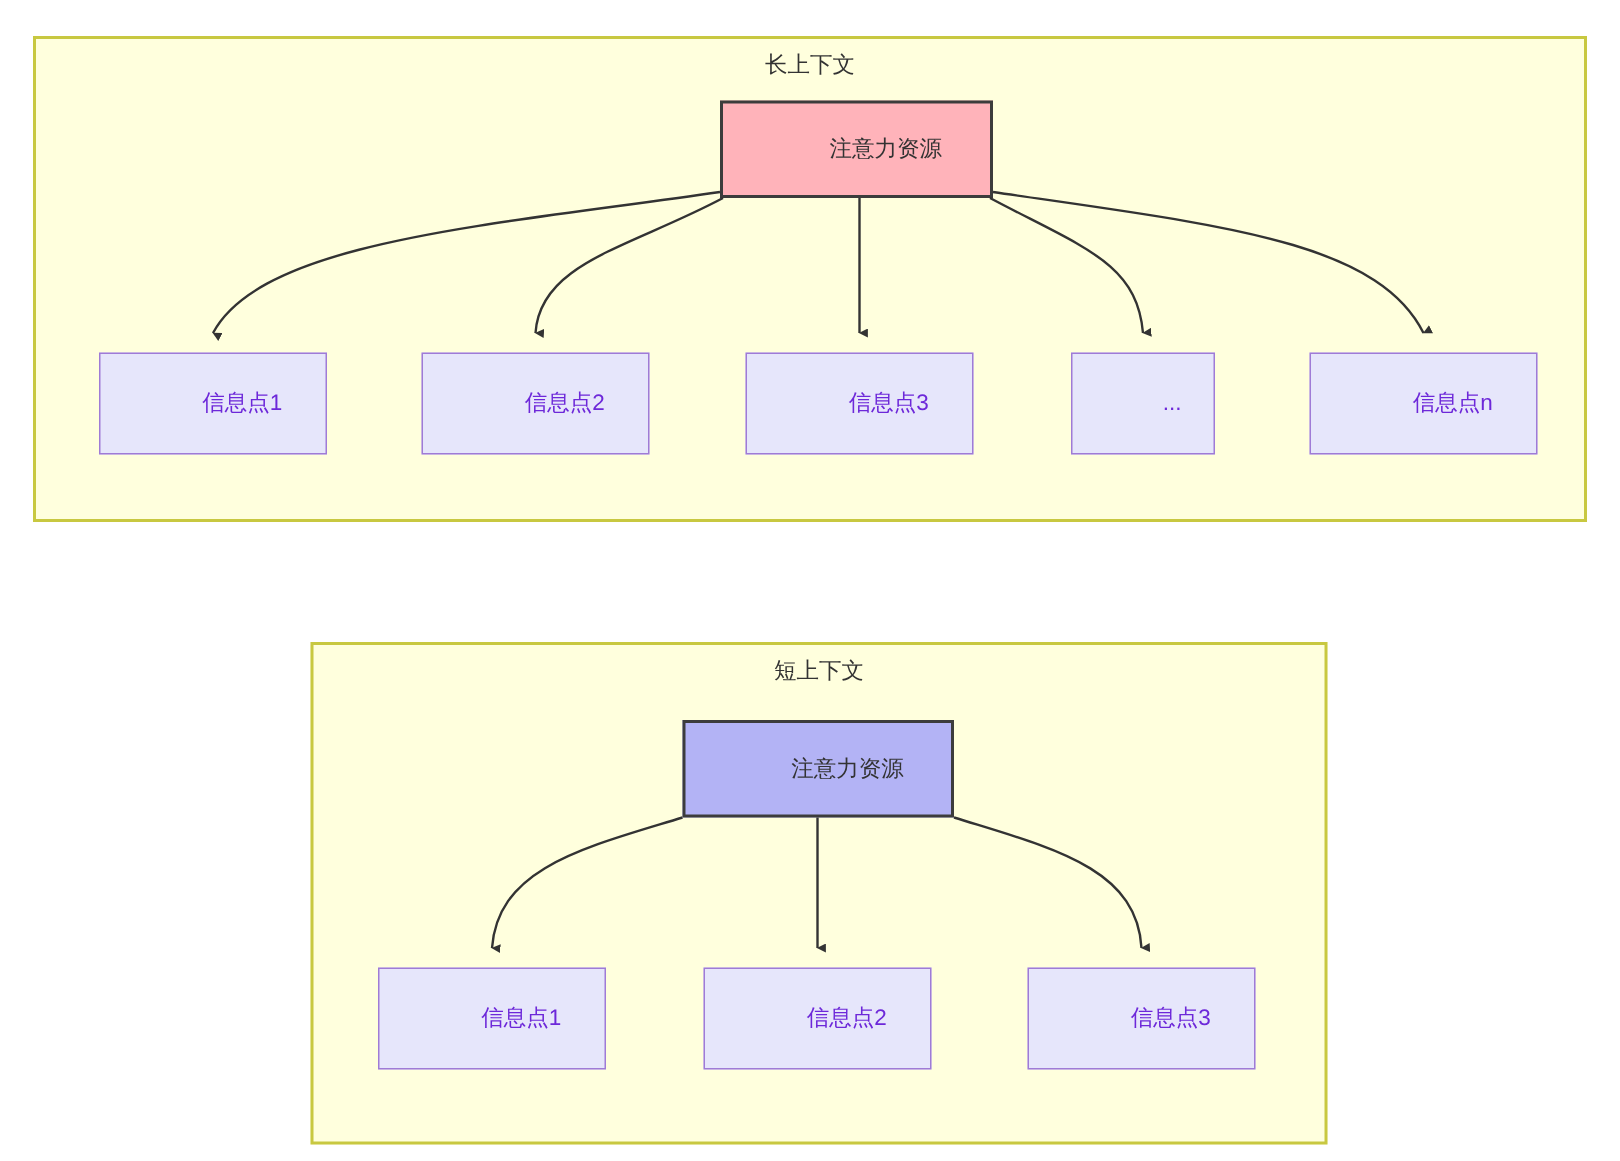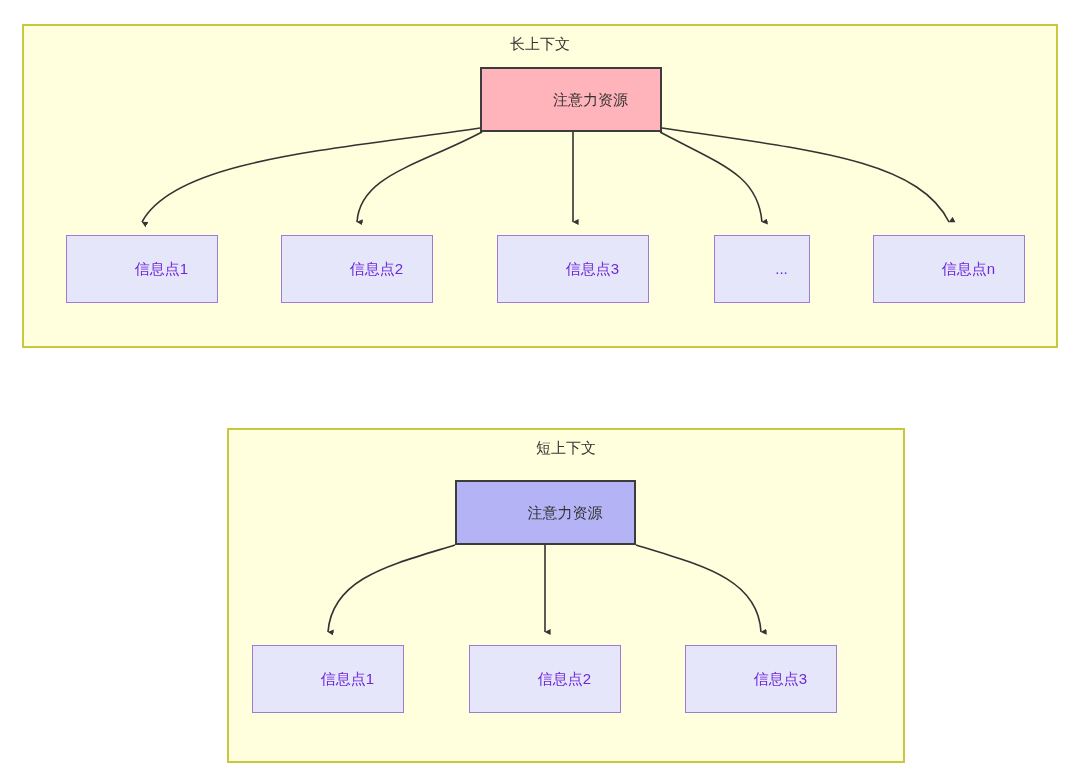--- a/index.html
+++ b/index.html
@@ -31,21 +31,20 @@
     left: 22px;
     top: 24px;
     width: 1036px;
     height: 324px;
   }
   #container-short {
     left: 207px;
     top: 428px;
     width: 678px;
     height: 335px;
-    margin-left: 20px;
   }
   .container-title {
     position: absolute;
     left: 0;
     right: 0;
     top: 8px;
     text-align: center;
     font-size: 15px;
     color: #333333;
     line-height: 20px;

